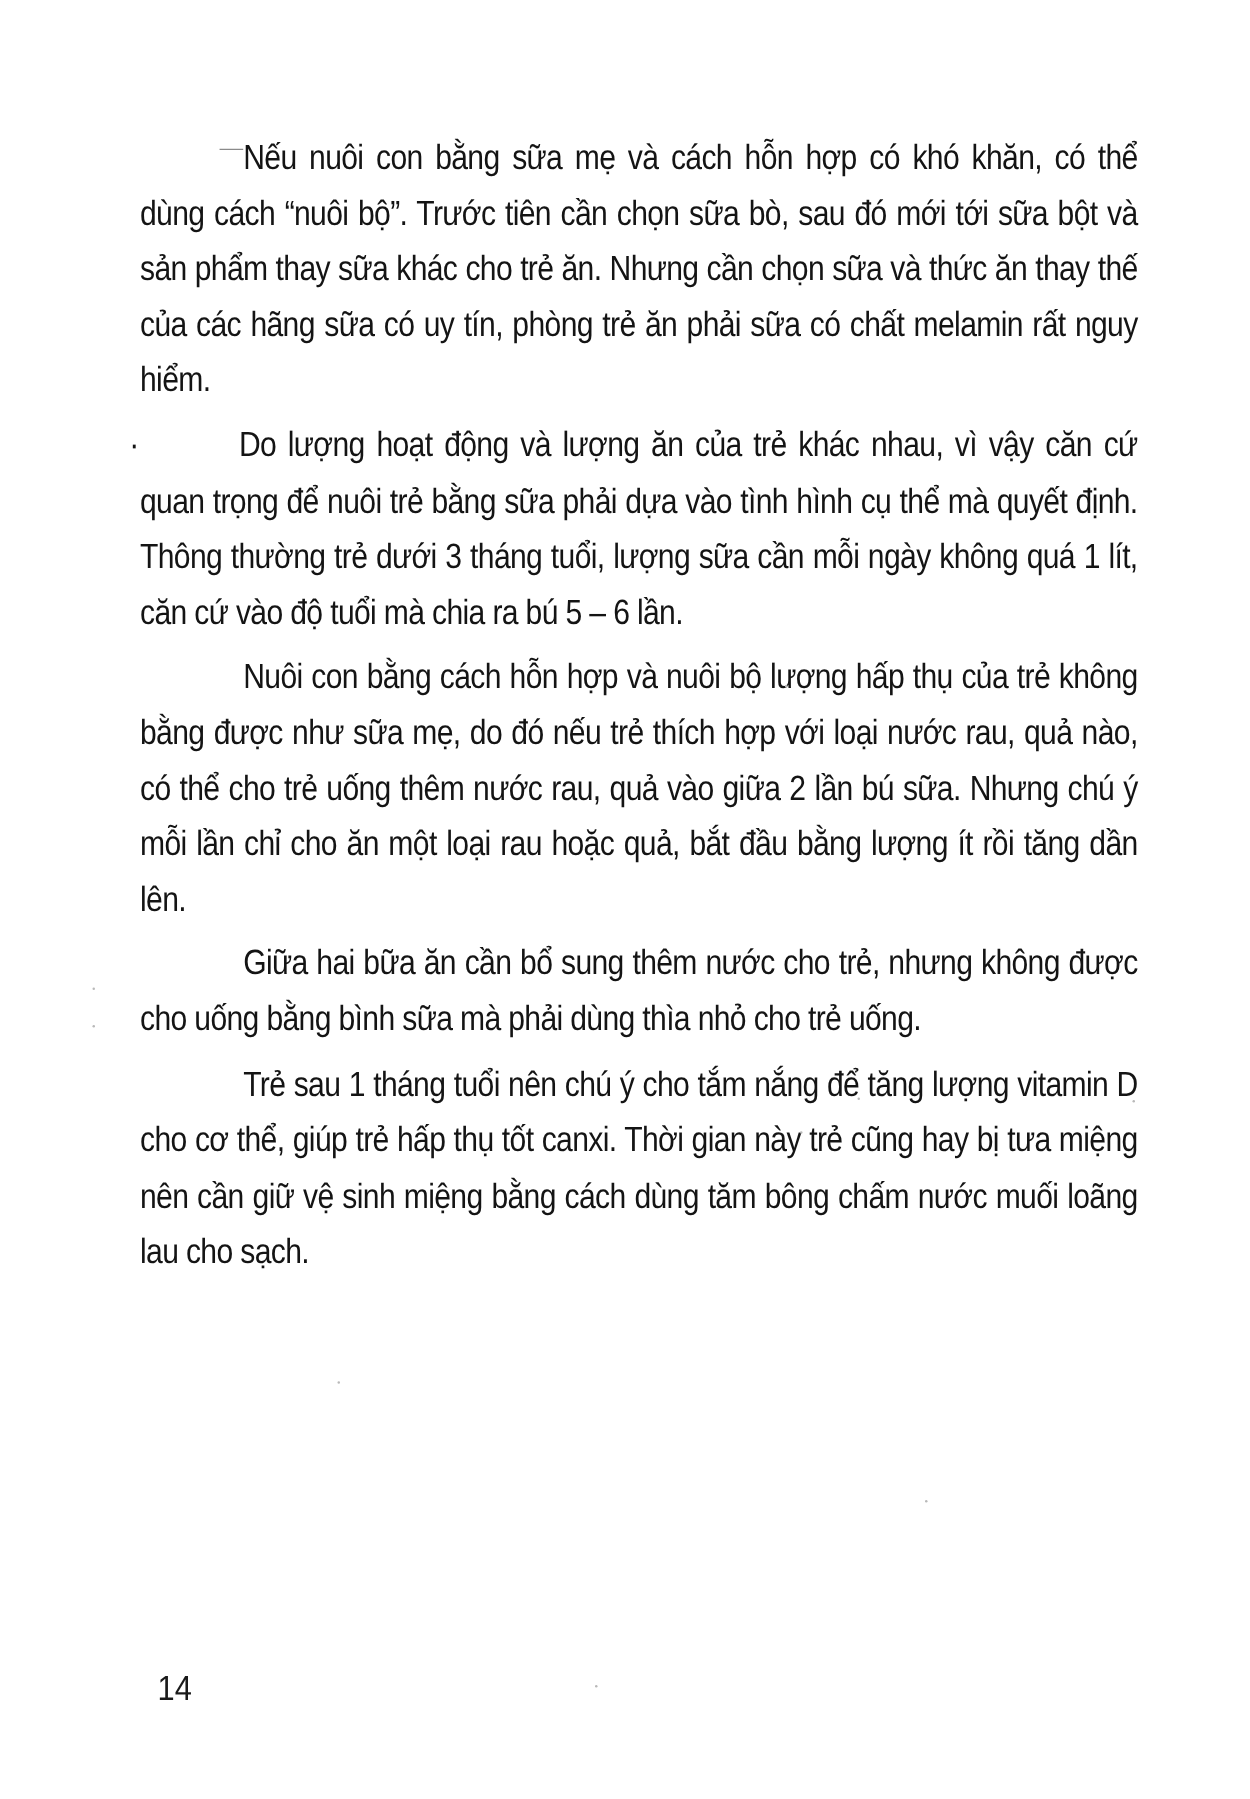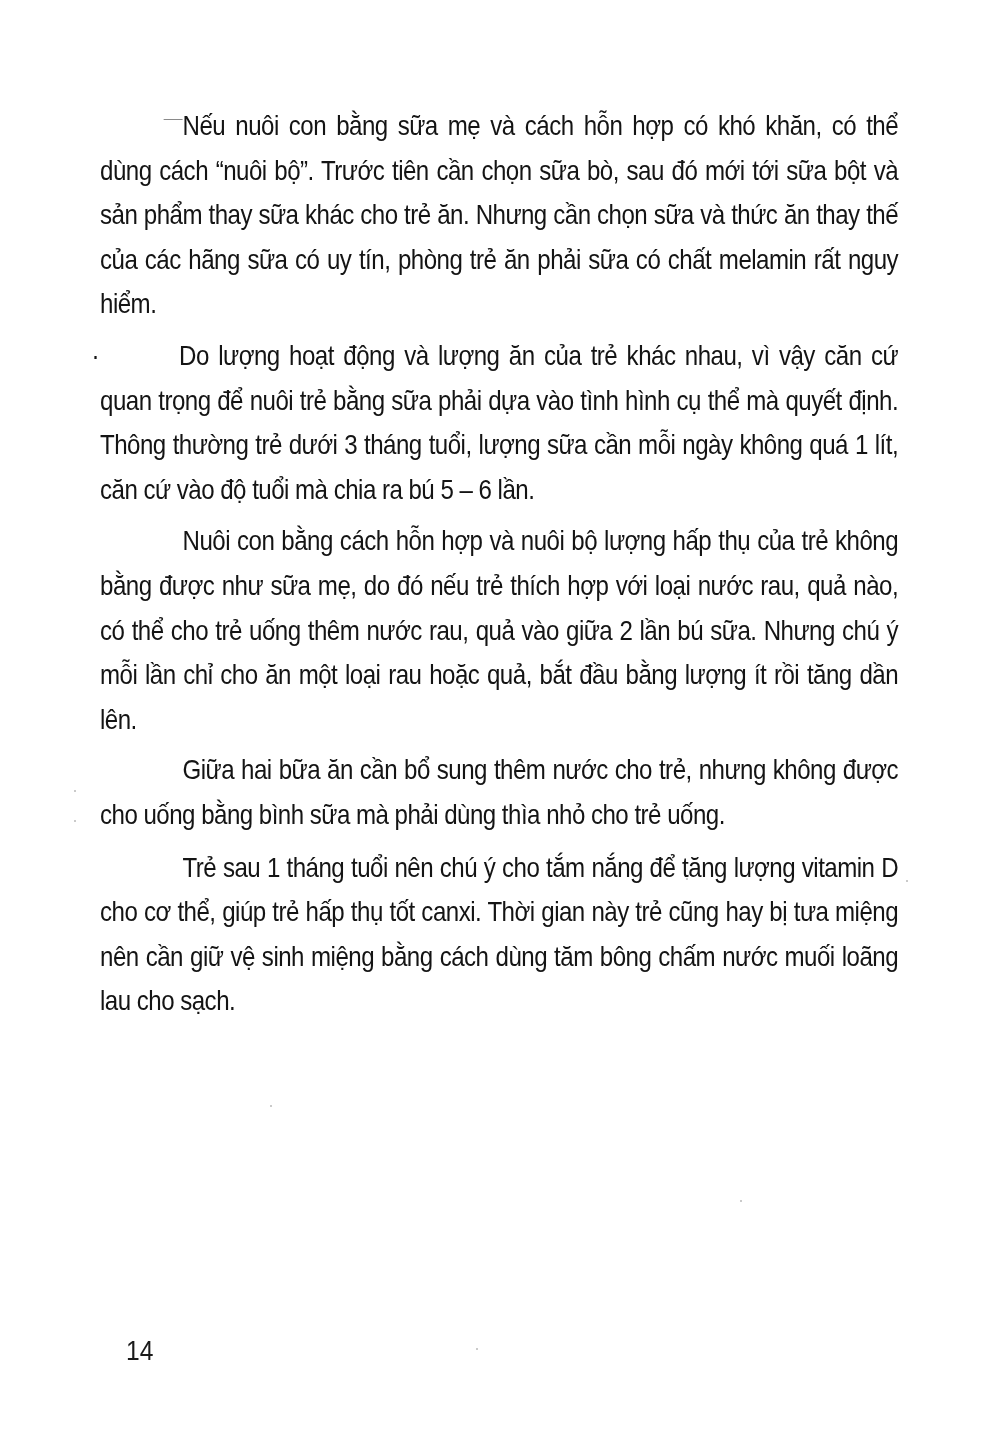--- a/index.html
+++ b/index.html
@@ -10,21 +10,21 @@
     body {
       width: 1000px;
       height: 1439px;
       position: relative;
       overflow: hidden;
       font-family: "Liberation Sans", "DejaVu Sans", sans-serif;
       color: #141414;
     }
     .page {
       position: absolute;
-      left: 100px;
+      left: 112px;
       top: 104px;
       width: 798px;
     }
     .para {
       margin: 0;
       font-size: 28px;
       line-height: 44.6px;
       text-align: justify;
       text-align-last: left;
       letter-spacing: -0.6px;

